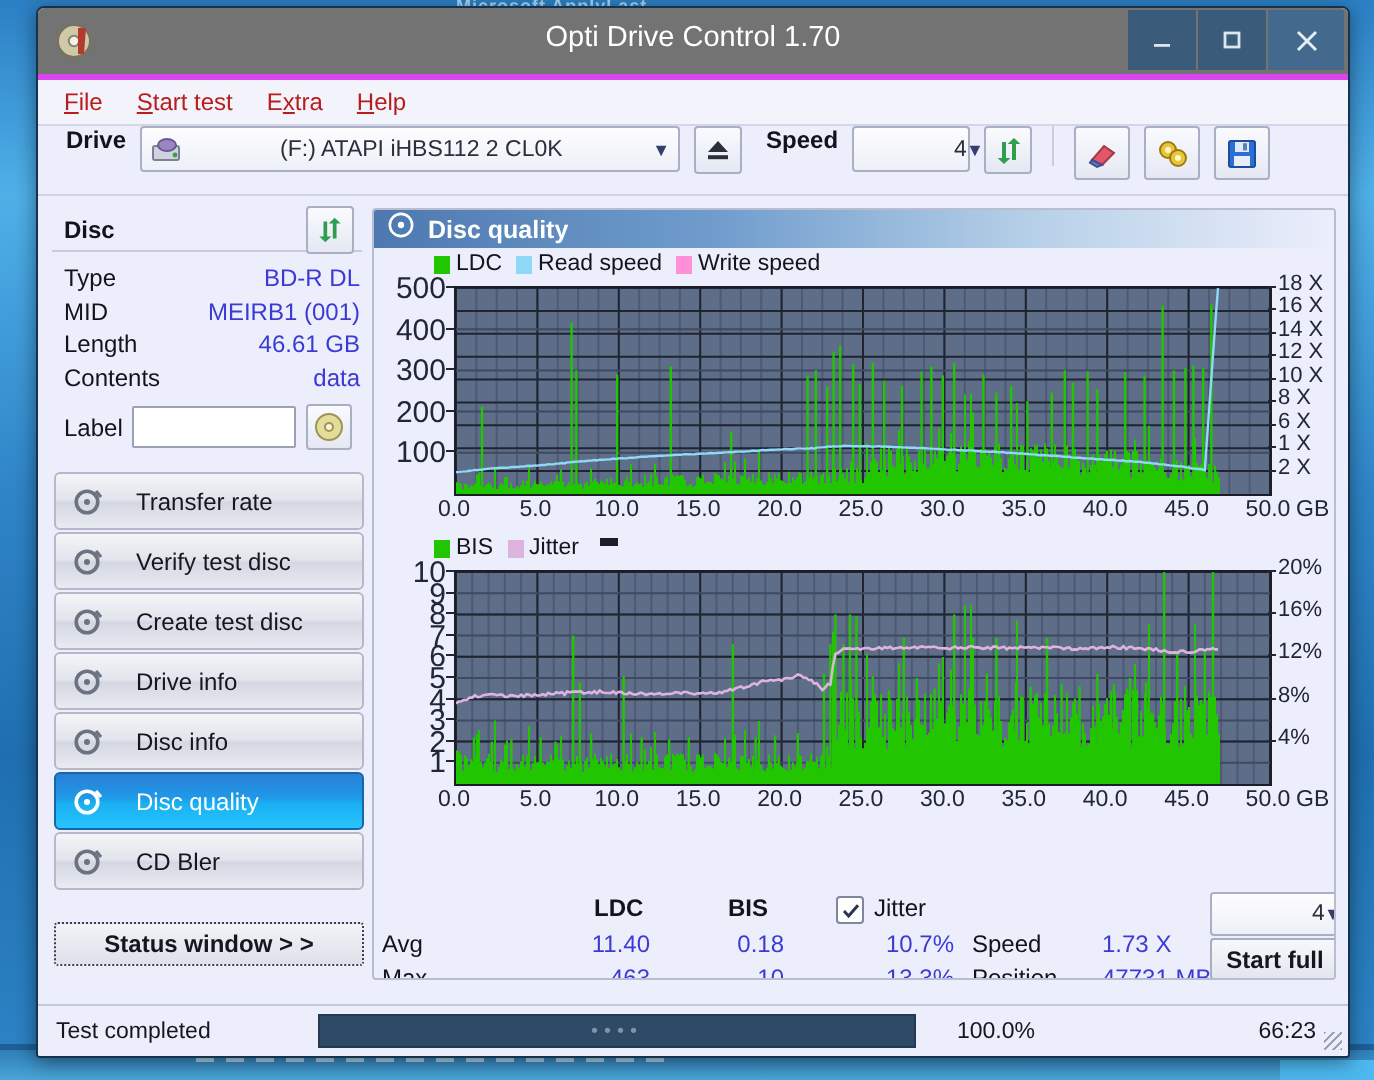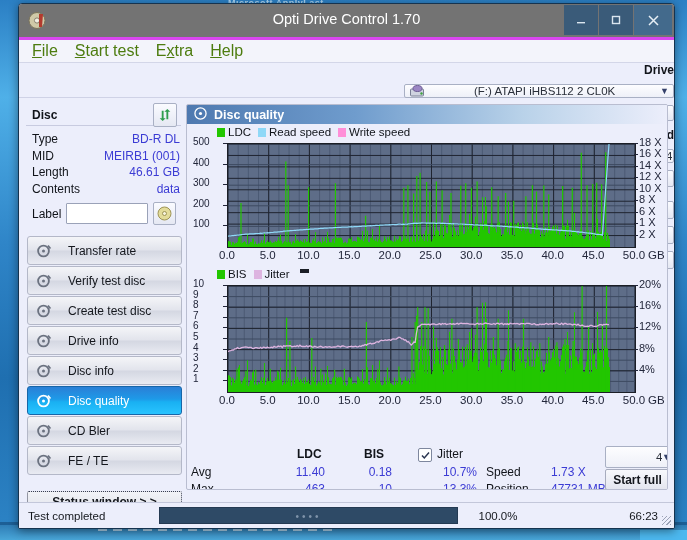--- a/index.html
+++ b/index.html
@@ -52,28 +52,28 @@
     width:34px;height:30px;display:flex;align-items:center;justify-content:center;
     color:#dbe6ef;font-size:14px;background:#3a5b79;margin-left:1px;
   }
   .wbtn.close{background:#436a8c;width:38px;}
   .wbtn svg{display:block}
 
   
   .menubar{
     height:22px;background:#f3f4fb;border-bottom:1px solid #d3d6e8;
     display:flex;align-items:center;padding-left:13px;gap:17px;
-    font-size:16px;color:#4d7c0f;
+    font-size:12px;color:#b91c1c;
   }
   .menubar span u{text-decoration:underline;}
 
   
   .toolbar{
-    height:34px;background:#eceefb;display:flex;align-items:flex-end;
-    padding-left:14px;gap:7px;border-bottom:1px solid #cfd2e6;flex-direction:column;
+    height:34px;background:#eceefb;display:flex;align-items:flex-start;
+    padding-left:14px;gap:7px;border-bottom:1px solid #cfd2e6;
   }
   .lbl-b{font-size:12px;font-weight:bold;color:#11141a;}
   .combo{
     height:21px;background:linear-gradient(180deg,#fdfdff,#eef0f8);
     border:1px solid #a9b0c4;border-radius:2px;display:flex;align-items:center;
     font-size:11.5px;color:#2a2f3a;position:relative;
   }
   .combo .cv{padding:0 6px;white-space:nowrap;overflow:hidden;margin-left:44px;}
   .combo .car{
     width:17px;display:flex;align-items:center;justify-content:center;
@@ -140,21 +140,21 @@
 
   .legend{display:flex;align-items:center;gap:7px;padding:2px 0 1px 30px;font-size:11.5px;color:#11141a;}
   .legend .it{display:flex;align-items:center;gap:3px;}
   .swatch{width:8px;height:9px;display:inline-block;}
   .chart1{position:relative;height:125px;}
   .chart2{position:relative;height:128px;}
   .plot{
     position:absolute;background:#5e6d88;border:1px solid #1b1e26;
   }
   .plot svg{display:block;}
-  .ytick{position:absolute;font-size:10px;color:#22263a;text-align:left;}
+  .ytick{position:absolute;font-size:15px;color:#22263a;text-align:right;}
   .ytickR{position:absolute;font-size:11px;color:#22263a;text-align:left;}
   .xtick{position:absolute;font-size:11.5px;color:#22263a;}
 
   
   .stats{position:absolute;left:0;top:342px;width:100%;font-size:12px;color:#11141a;}
   .stats .c{position:absolute;color:#3b3bd4;}
   .stats .k{position:absolute;color:#11141a;}
   .cb{
     position:absolute;width:12px;height:12px;border:1px solid #7e879e;background:#fff;border-radius:2px;
     display:flex;align-items:center;justify-content:center;
@@ -394,30 +394,20 @@
           </div>
           <div class="navbtn">
             <span style="display:flex;color:#6b7280">
               <svg width="15" height="14" viewBox="0 0 15 14">
   <circle cx="6.5" cy="7" r="5.4" fill="none" stroke="currentColor" stroke-width="1.8"></circle>
   <circle cx="6.5" cy="7" r="1.5" fill="currentColor"></circle>
   <path d="M11 1.5 L13.5 4.5" stroke="currentColor" stroke-width="1.6"></path>
               </svg>
             </span>
                  <span class="nm">CD Bler</span>
-          </div>
-          <div class="navbtn">
-            <span style="display:flex;color:#6b7280">
-              <svg width="15" height="14" viewBox="0 0 15 14">
-  <circle cx="6.5" cy="7" r="5.4" fill="none" stroke="currentColor" stroke-width="1.8"></circle>
-  <circle cx="6.5" cy="7" r="1.5" fill="currentColor"></circle>
-  <path d="M11 1.5 L13.5 4.5" stroke="currentColor" stroke-width="1.6"></path>
-              </svg>
-            </span>
-                 <span class="nm">FE / TE</span>
           </div>
         </div>
 
       <div class="statusbtn">Status window &gt; &gt;</div>
     </div>
 
     <div class="panel">
       <div class="panel-hdr">
         <span>
           <svg width="13" height="13" viewBox="0 0 14 14">

